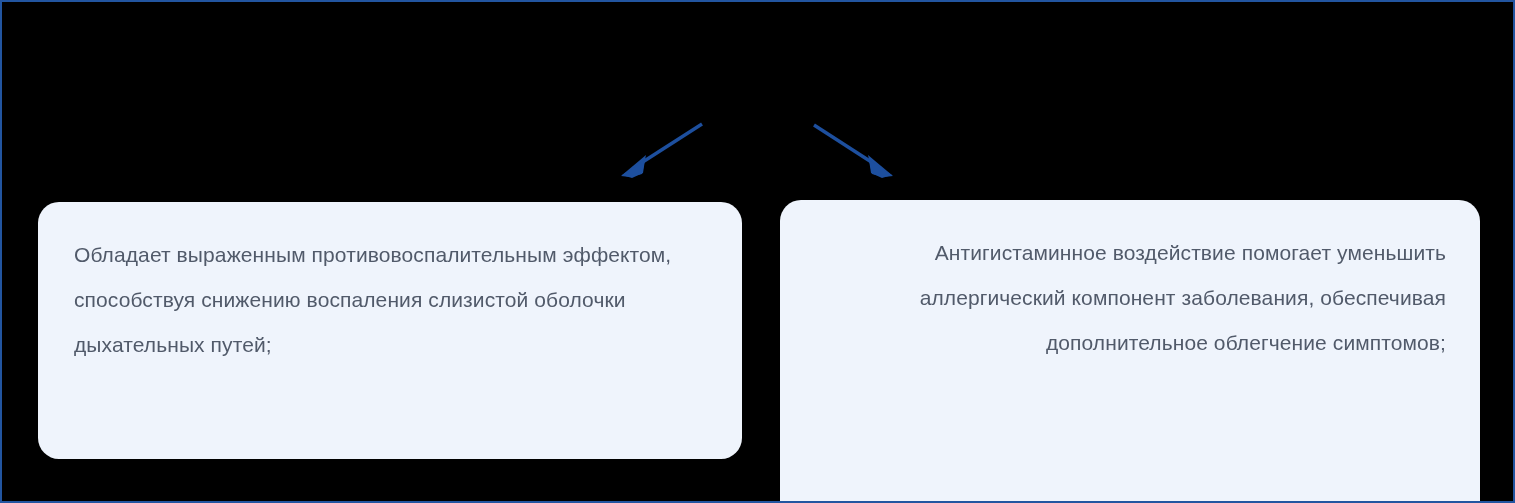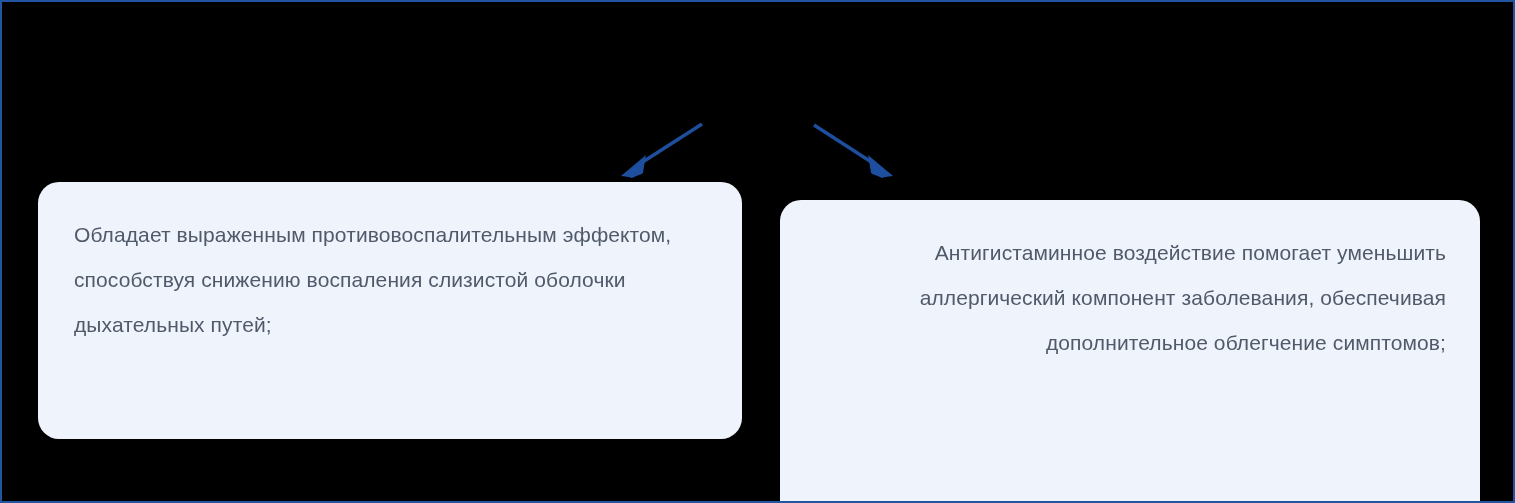--- a/index.html
+++ b/index.html
@@ -36,21 +36,21 @@
     background: #eff4fc;
     border-radius: 21px;
     box-sizing: border-box;
     display: flex;
     align-items: flex-start;
     padding: 30px 34px 30px 36px;
   }
 
   #card-left {
     left: 36px;
-    top: 180px;
+    top: 200px;
     width: 704px;
     height: 257px;
   }
 
   #card-right {
     left: 778px;
     top: 198px;
     width: 700px;
     height: 325px;
     text-align: right;

